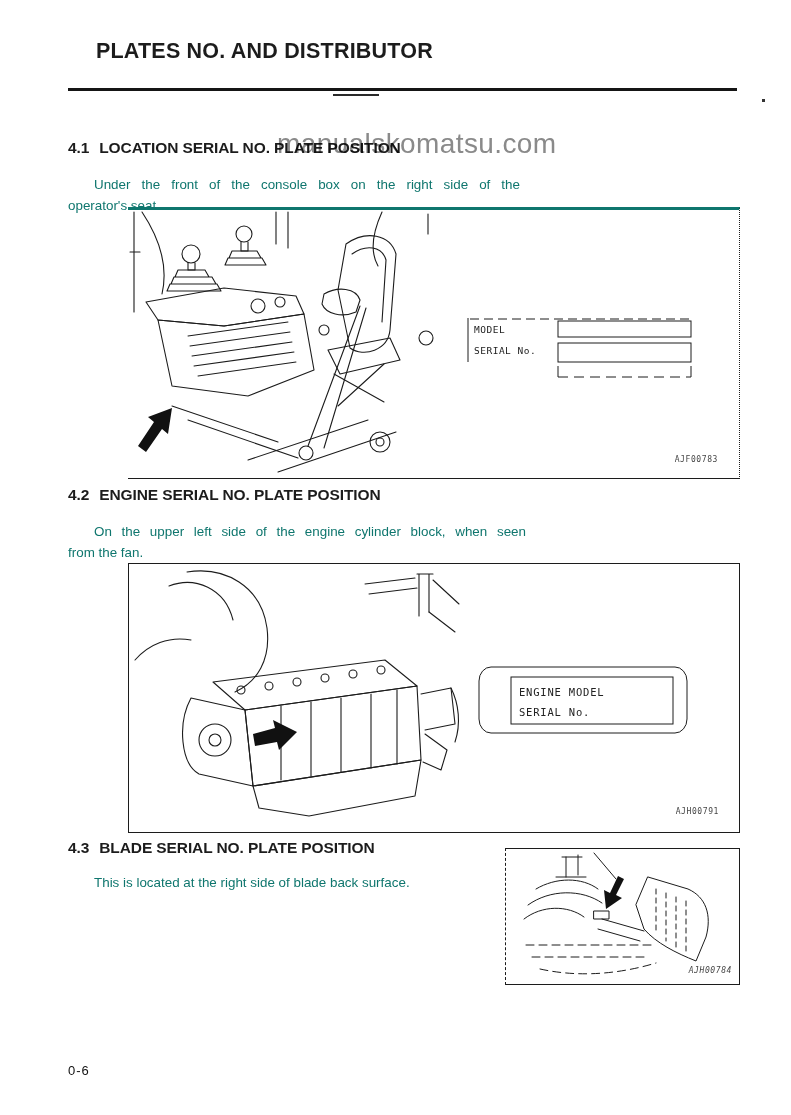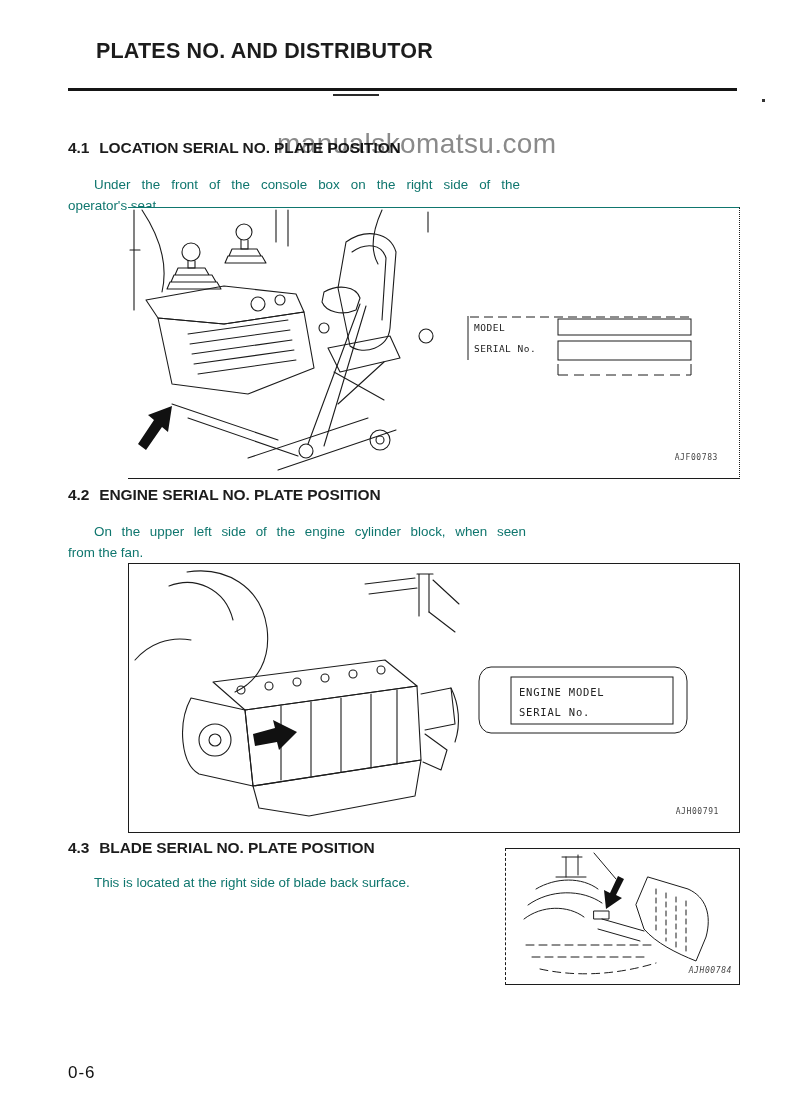--- a/index.html
+++ b/index.html
@@ -41,31 +41,31 @@
   .p41 { top:174px; width:452px; }
   .p42 { top:521px; width:458px; }
   .p43 { top:872px; width:430px; }
   .jline { display:block; text-align:justify; text-align-last:justify; }
   .jline.last { text-align:left; text-align-last:left; }
   .indent { text-indent:26px; }
 
   
   .figbox { position:absolute; background:#fff; }
   .fig1 { left:128px; top:207px; width:612px; height:272px;
-          border-top:1px solid #0f766e; border-bottom:1px solid #1c1c1c; border-right:1px dotted #1c1c1c; }
+          border-top:3px solid #0f766e; border-bottom:1px solid #1c1c1c; border-right:1px dotted #1c1c1c; }
   .fig2 { left:128px; top:563px; width:612px; height:270px; border:1px solid #1c1c1c; }
   .fig3 { left:505px; top:848px; width:235px; height:137px;
           border:1px solid #1c1c1c; border-left:1px dashed #1c1c1c;font-style:italic; }
   svg { display:block; }
   svg text { font-family:"DejaVu Sans Mono", monospace; fill:#222; }
   .plate-label { font-size:9.5px; letter-spacing:.5px; }
   .plate-label2 { font-size:10.5px; letter-spacing:.8px; }
   .figcode { font-size:8px; fill:#454545; letter-spacing:.6px; }
 
-  .pageno { left:68px; top:1063px; font-size:17px; letter-spacing:1px; color:#111; }
+  .pageno { left:68px; top:1063px; font-size:13px; letter-spacing:1px; color:#111; }
 </style>
 </head>
 <body>
 
 <h1 class="abs title"><span class="l2">PLATES NO. AND DISTRIBUTOR</span></h1>
 <div class="abs main-rule"></div>
 <div class="abs rule-frag"></div>
 <div class="abs margin-dot"></div>
 
 <h2 class="abs sec-h sec-41"><span>4.1</span><span class="t">LOCATION SERIAL NO. PLATE POSITION</span></h2>

